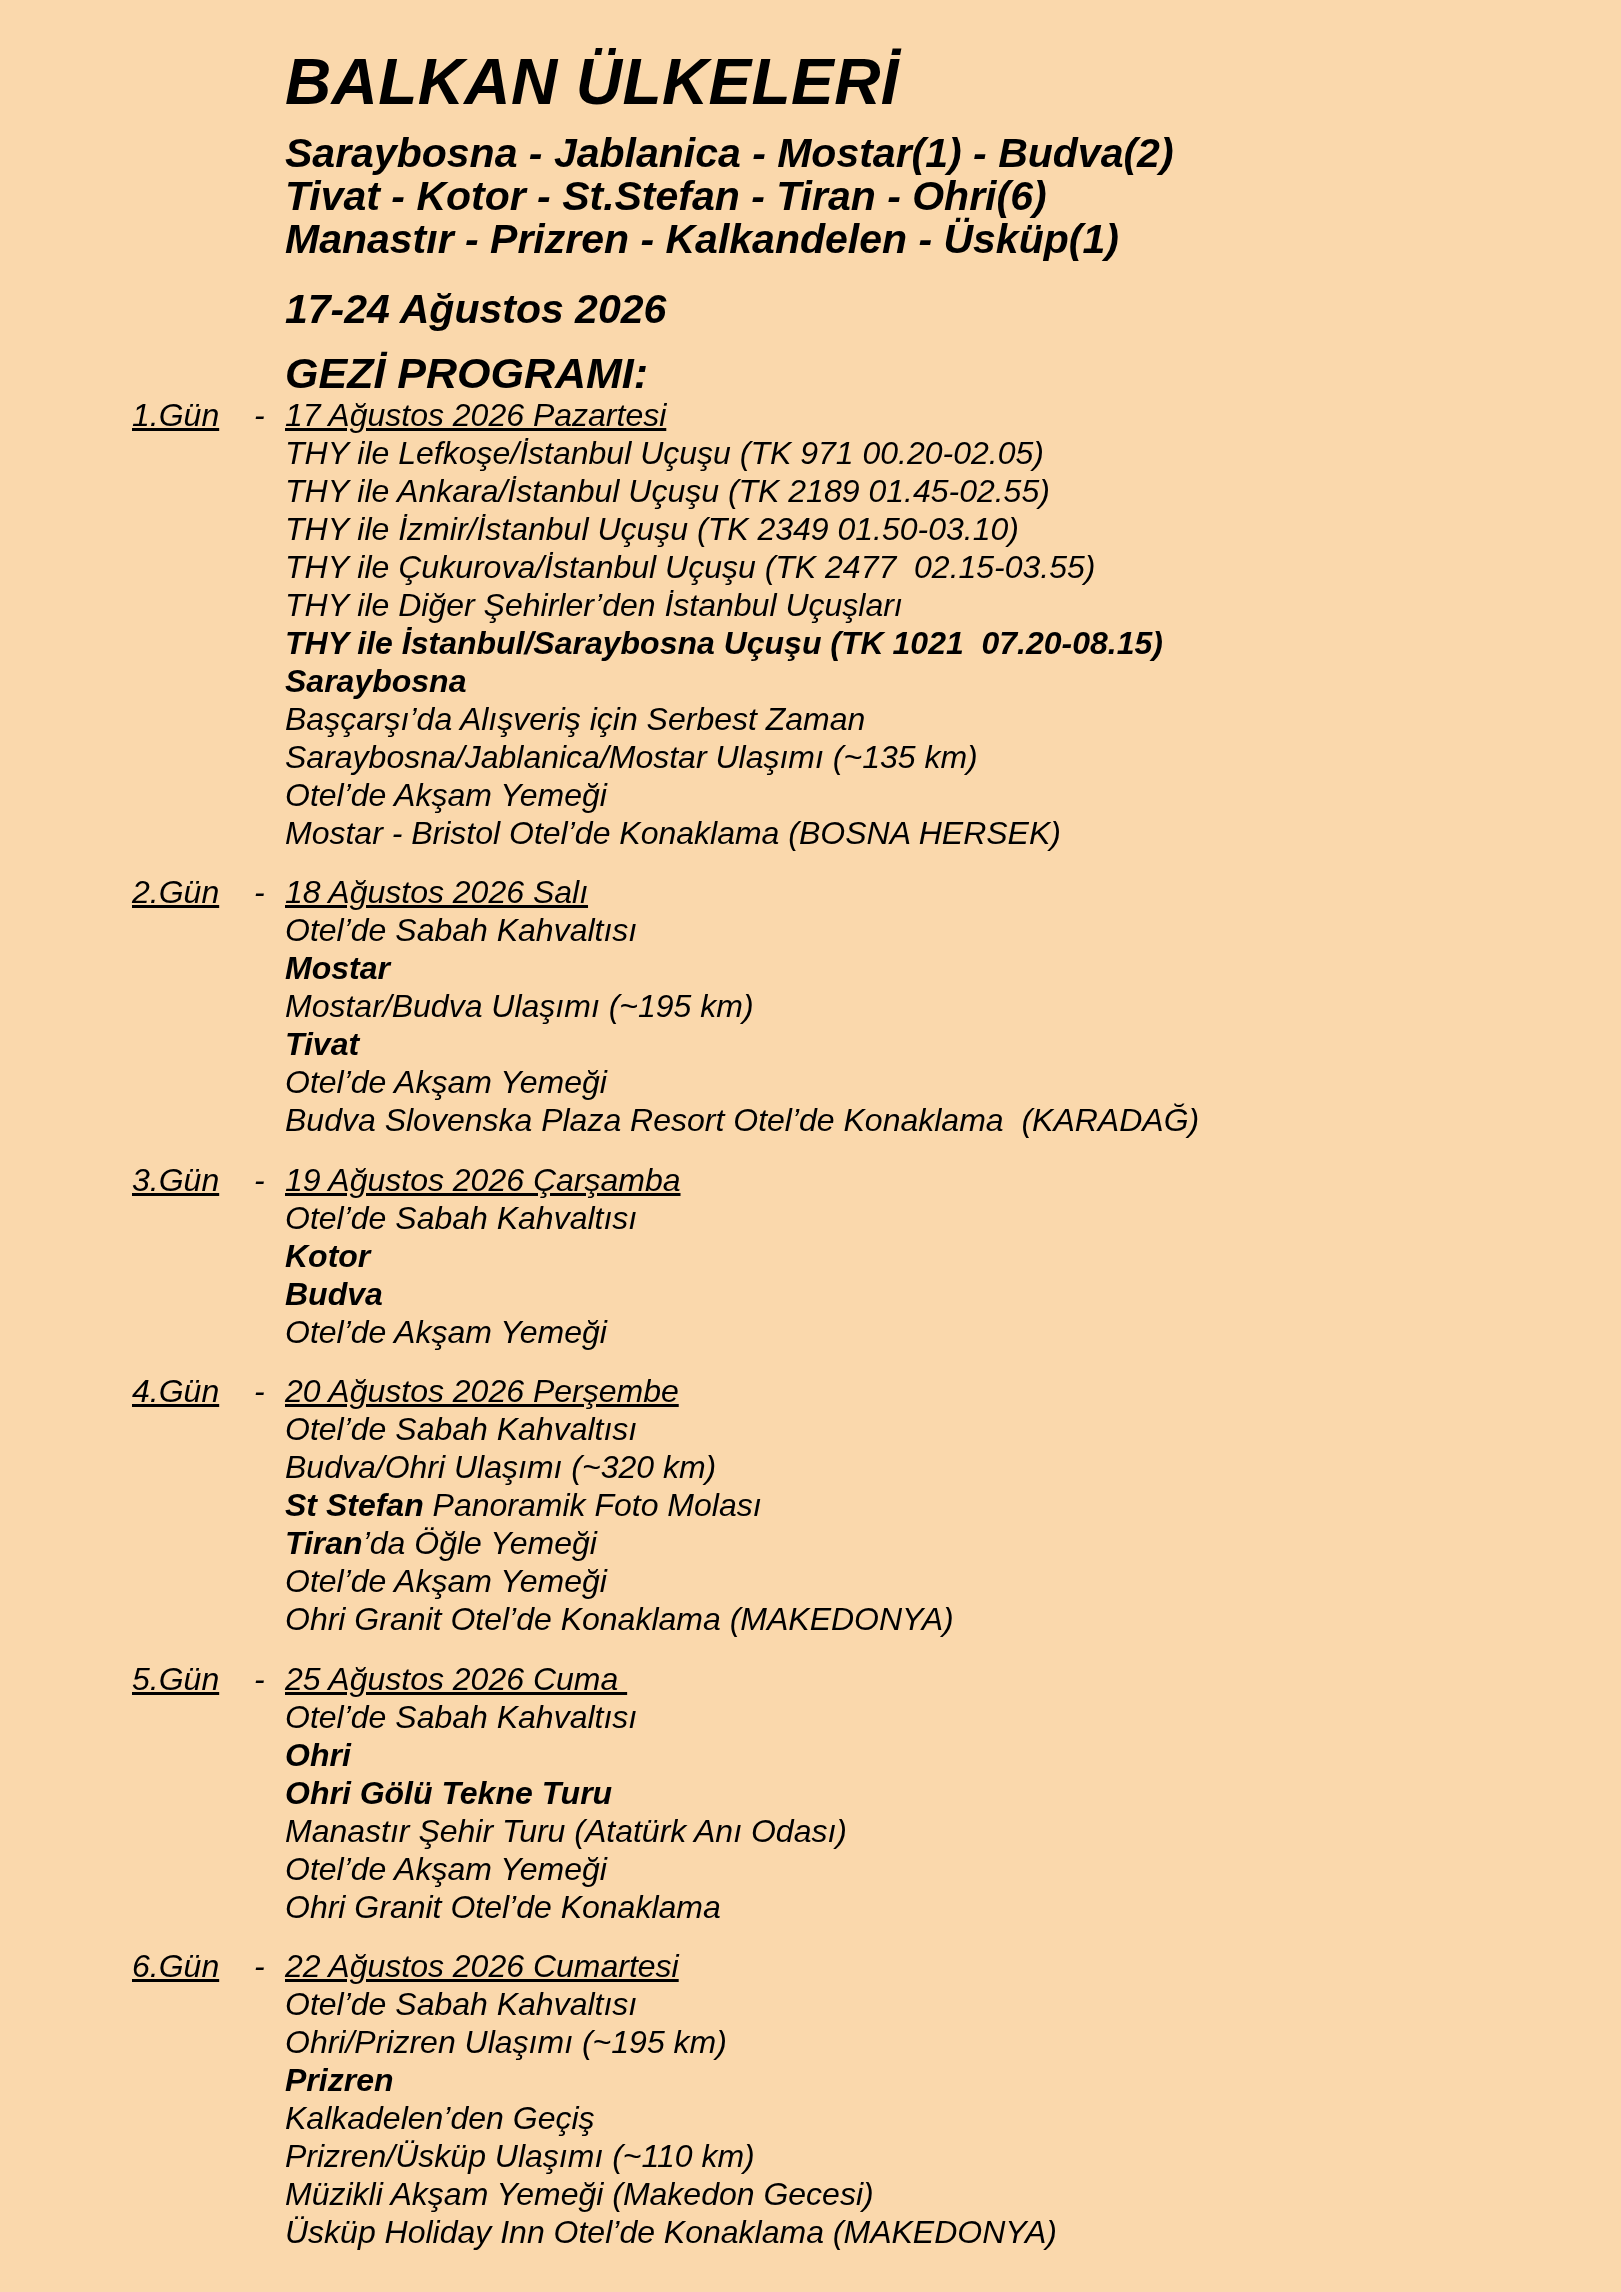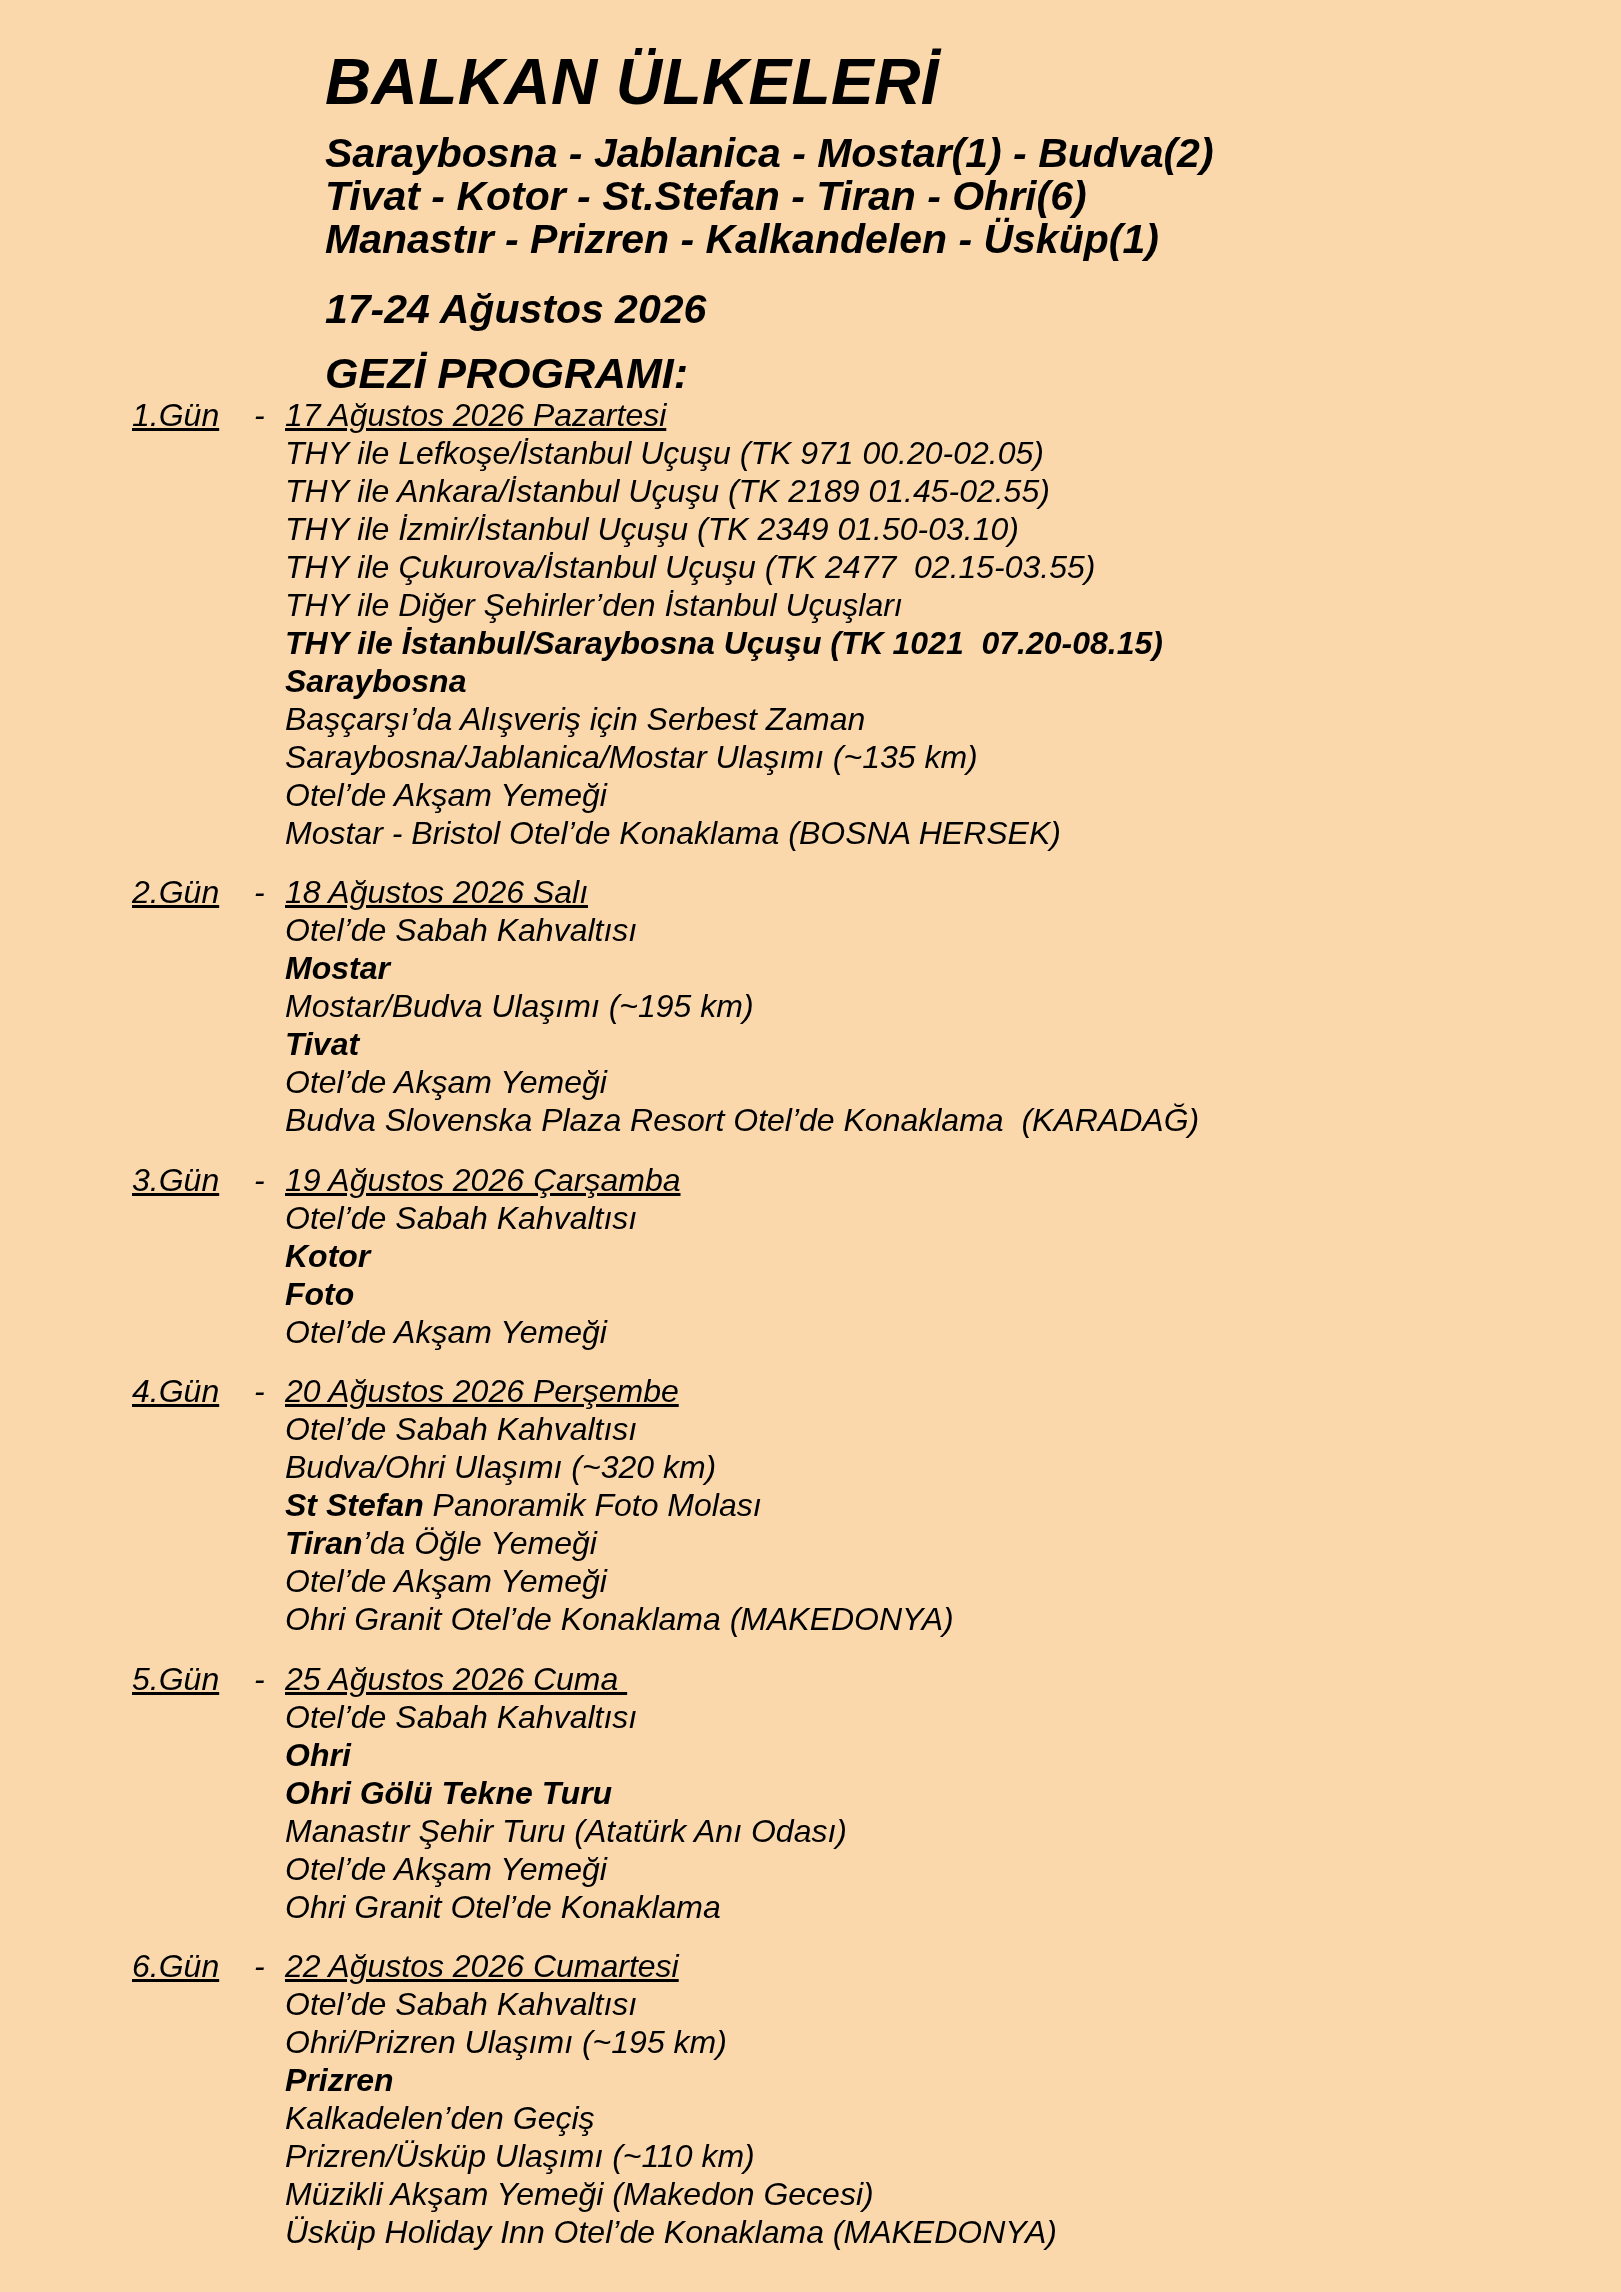--- a/index.html
+++ b/index.html
@@ -15,21 +15,21 @@
     font-style: italic;
     overflow: hidden;
   }
   .page {
     width: 1621px;
     height: 2293px;
     padding-top: 50px;
     box-sizing: border-box;
   }
   
-  .doc-header { margin: 0; padding-left: 40px; }
+  .doc-header { margin: 0; }
   .title {
     margin: 0 0 18px 285px;
     font-size: 64px;
     line-height: 64px;
     font-weight: bold;
     letter-spacing: 0.4px;
   }
   .route-line {
     margin-left: 285px;
     font-size: 41px;
@@ -113,21 +113,21 @@
     </div>
     <div class="day-lines"><div class="prog-line"><span>Otel’de Sabah Kahvaltısı</span></div><div class="prog-line"><span class="b">Mostar</span></div><div class="prog-line"><span>Mostar/Budva Ulaşımı (~195 km)</span></div><div class="prog-line"><span class="b">Tivat</span></div><div class="prog-line"><span>Otel’de Akşam Yemeği</span></div><div class="prog-line"><span>Budva Slovenska Plaza Resort Otel’de Konaklama  (KARADAĞ)</span></div></div>
   </section>
 
   <section class="day">
     <div class="day-header">
       <div class="day-label">3.Gün</div>
       <div class="day-dash">-</div>
       <div class="day-date">19 Ağustos 2026 Çarşamba</div>
     </div>
-    <div class="day-lines"><div class="prog-line"><span>Otel’de Sabah Kahvaltısı</span></div><div class="prog-line"><span class="b">Kotor</span></div><div class="prog-line"><span class="b">Foto</span></div><div class="prog-line"><span>Otel’de Akşam Yemeği</span></div></div>
+    <div class="day-lines"><div class="prog-line"><span>Otel’de Sabah Kahvaltısı</span></div><div class="prog-line"><span class="b">Kotor</span></div><div class="prog-line"><span class="b">Budva</span></div><div class="prog-line"><span>Otel’de Akşam Yemeği</span></div></div>
   </section>
 
   <section class="day">
     <div class="day-header">
       <div class="day-label">4.Gün</div>
       <div class="day-dash">-</div>
       <div class="day-date">20 Ağustos 2026 Perşembe</div>
     </div>
     <div class="day-lines"><div class="prog-line"><span>Otel’de Sabah Kahvaltısı</span></div><div class="prog-line"><span>Budva/Ohri Ulaşımı (~320 km)</span></div><div class="prog-line"><span class="b">St Stefan</span><span> Panoramik Foto Molası</span></div><div class="prog-line"><span class="b">Tiran</span><span>’da Öğle Yemeği</span></div><div class="prog-line"><span>Otel’de Akşam Yemeği</span></div><div class="prog-line"><span>Ohri Granit Otel’de Konaklama (MAKEDONYA)</span></div></div>
   </section>

